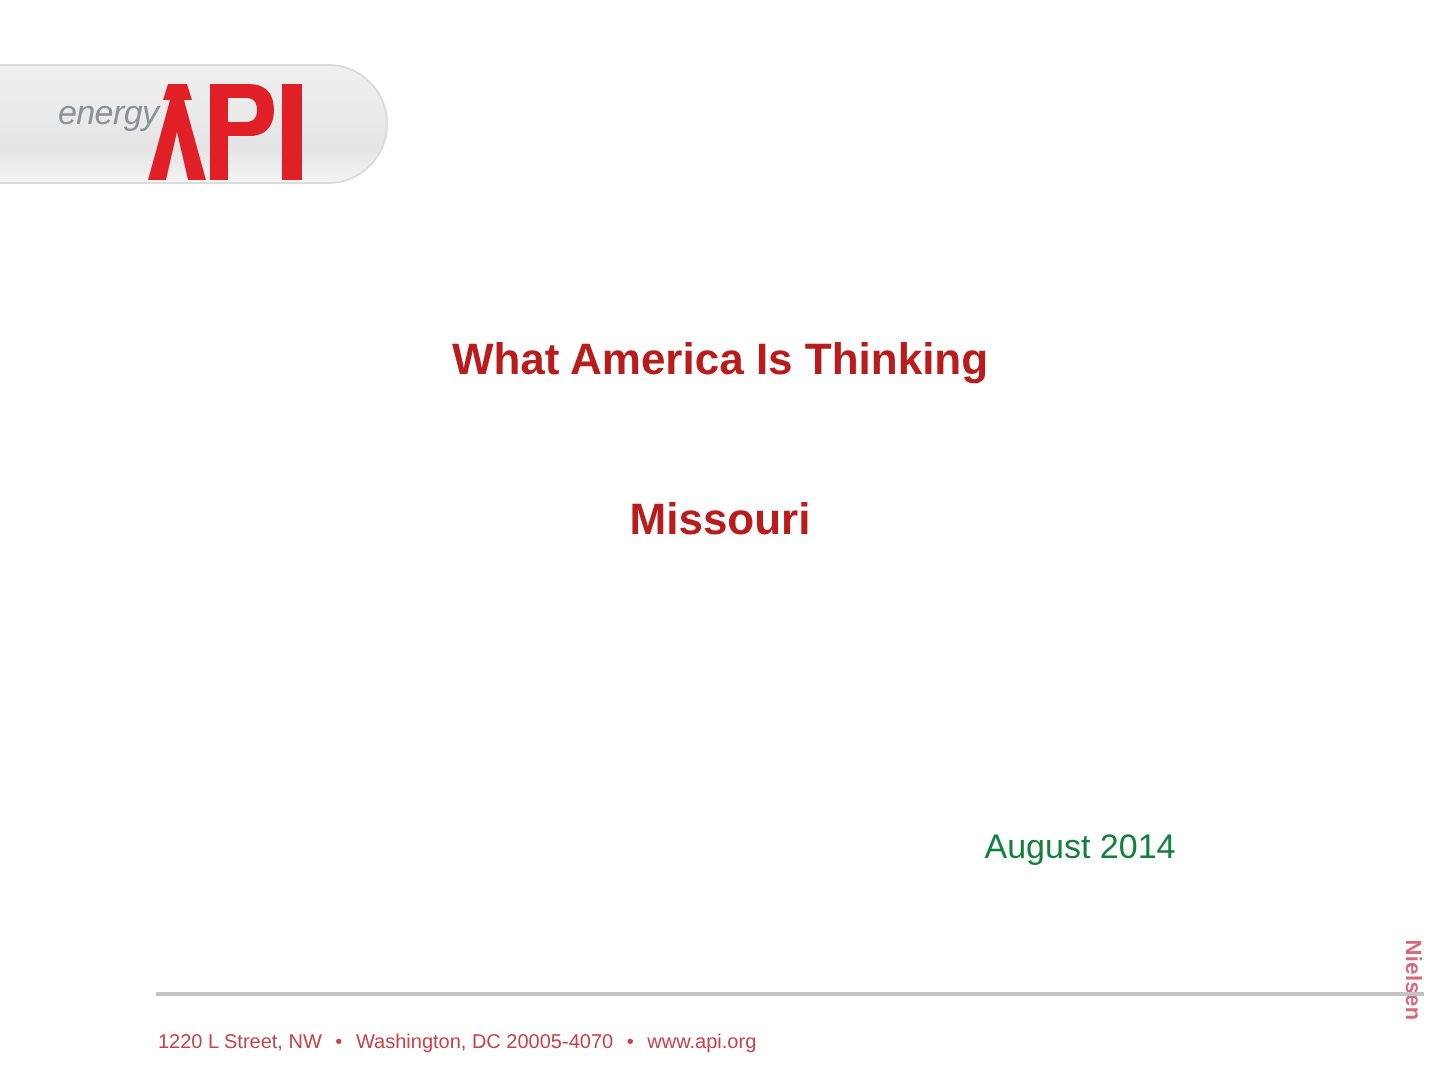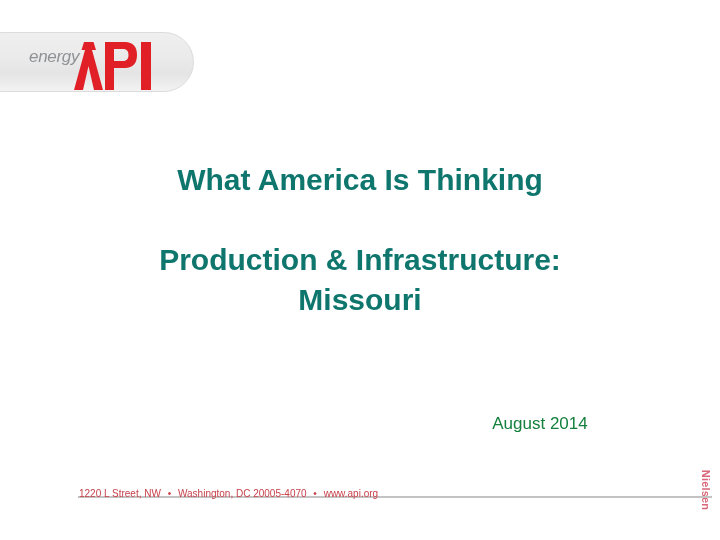--- a/index.html
+++ b/index.html
@@ -59,23 +59,23 @@
   .title-block {
     position: absolute;
     left: 60px;
     top: 160px;
     width: 600px;
     text-align: center;
   }
   .title-line {
     font-family: "Liberation Sans", sans-serif;
     font-weight: bold;
-    font-size: 30px;
+    font-size: 22px;
     line-height: 40px;
-    color: #0f766e;
+    color: #b91c1c;
     white-space: nowrap;
   }
   .title-gap {
     height: 40px;
   }
 
   
   .date-text {
     position: absolute;
     left: 440px;
@@ -116,21 +116,21 @@
     position: absolute;
     left: 78px;
     top: 496px;
     width: 634px;
     height: 2px;
     background: #c3c3c3;
   }
   .footer-text {
     position: absolute;
     left: 79px;
-    top: 488px;
+    top: 516px;
     font-family: "Liberation Sans", sans-serif;
     font-weight: 400;
     font-size: 10px;
     color: #c8414b;
     white-space: nowrap;
   }
   .footer-sep {
     padding: 0 4px;
   }
 </style>
@@ -152,21 +152,20 @@
       <path d="M33 6 L53 6 C61 6 65 11 65 19 C65 27 61 32 53 32 L42 32 L42 54 L33 54 Z
                M42 13 L42 25 L51 25 C55 25 56.5 22.5 56.5 19 C56.5 15.5 55 13 51 13 Z" fill="#e01f26"></path>
 
       <rect x="69" y="6" width="10" height="48" fill="#e01f26"></rect>
     </svg>
   </div>
 
   <div class="title-block">
     <div class="title-line">What America Is Thinking</div>
     <div class="title-gap"></div>
-    <div class="title-line">Production &amp; Infrastructure:</div>
     <div class="title-line">Missouri</div>
   </div>
 
   <div class="date-text">August 2014</div>
 
   <div class="nielsen">
     <span>Nielsen</span>
   </div>
 
   <div class="footer-rule"></div>

